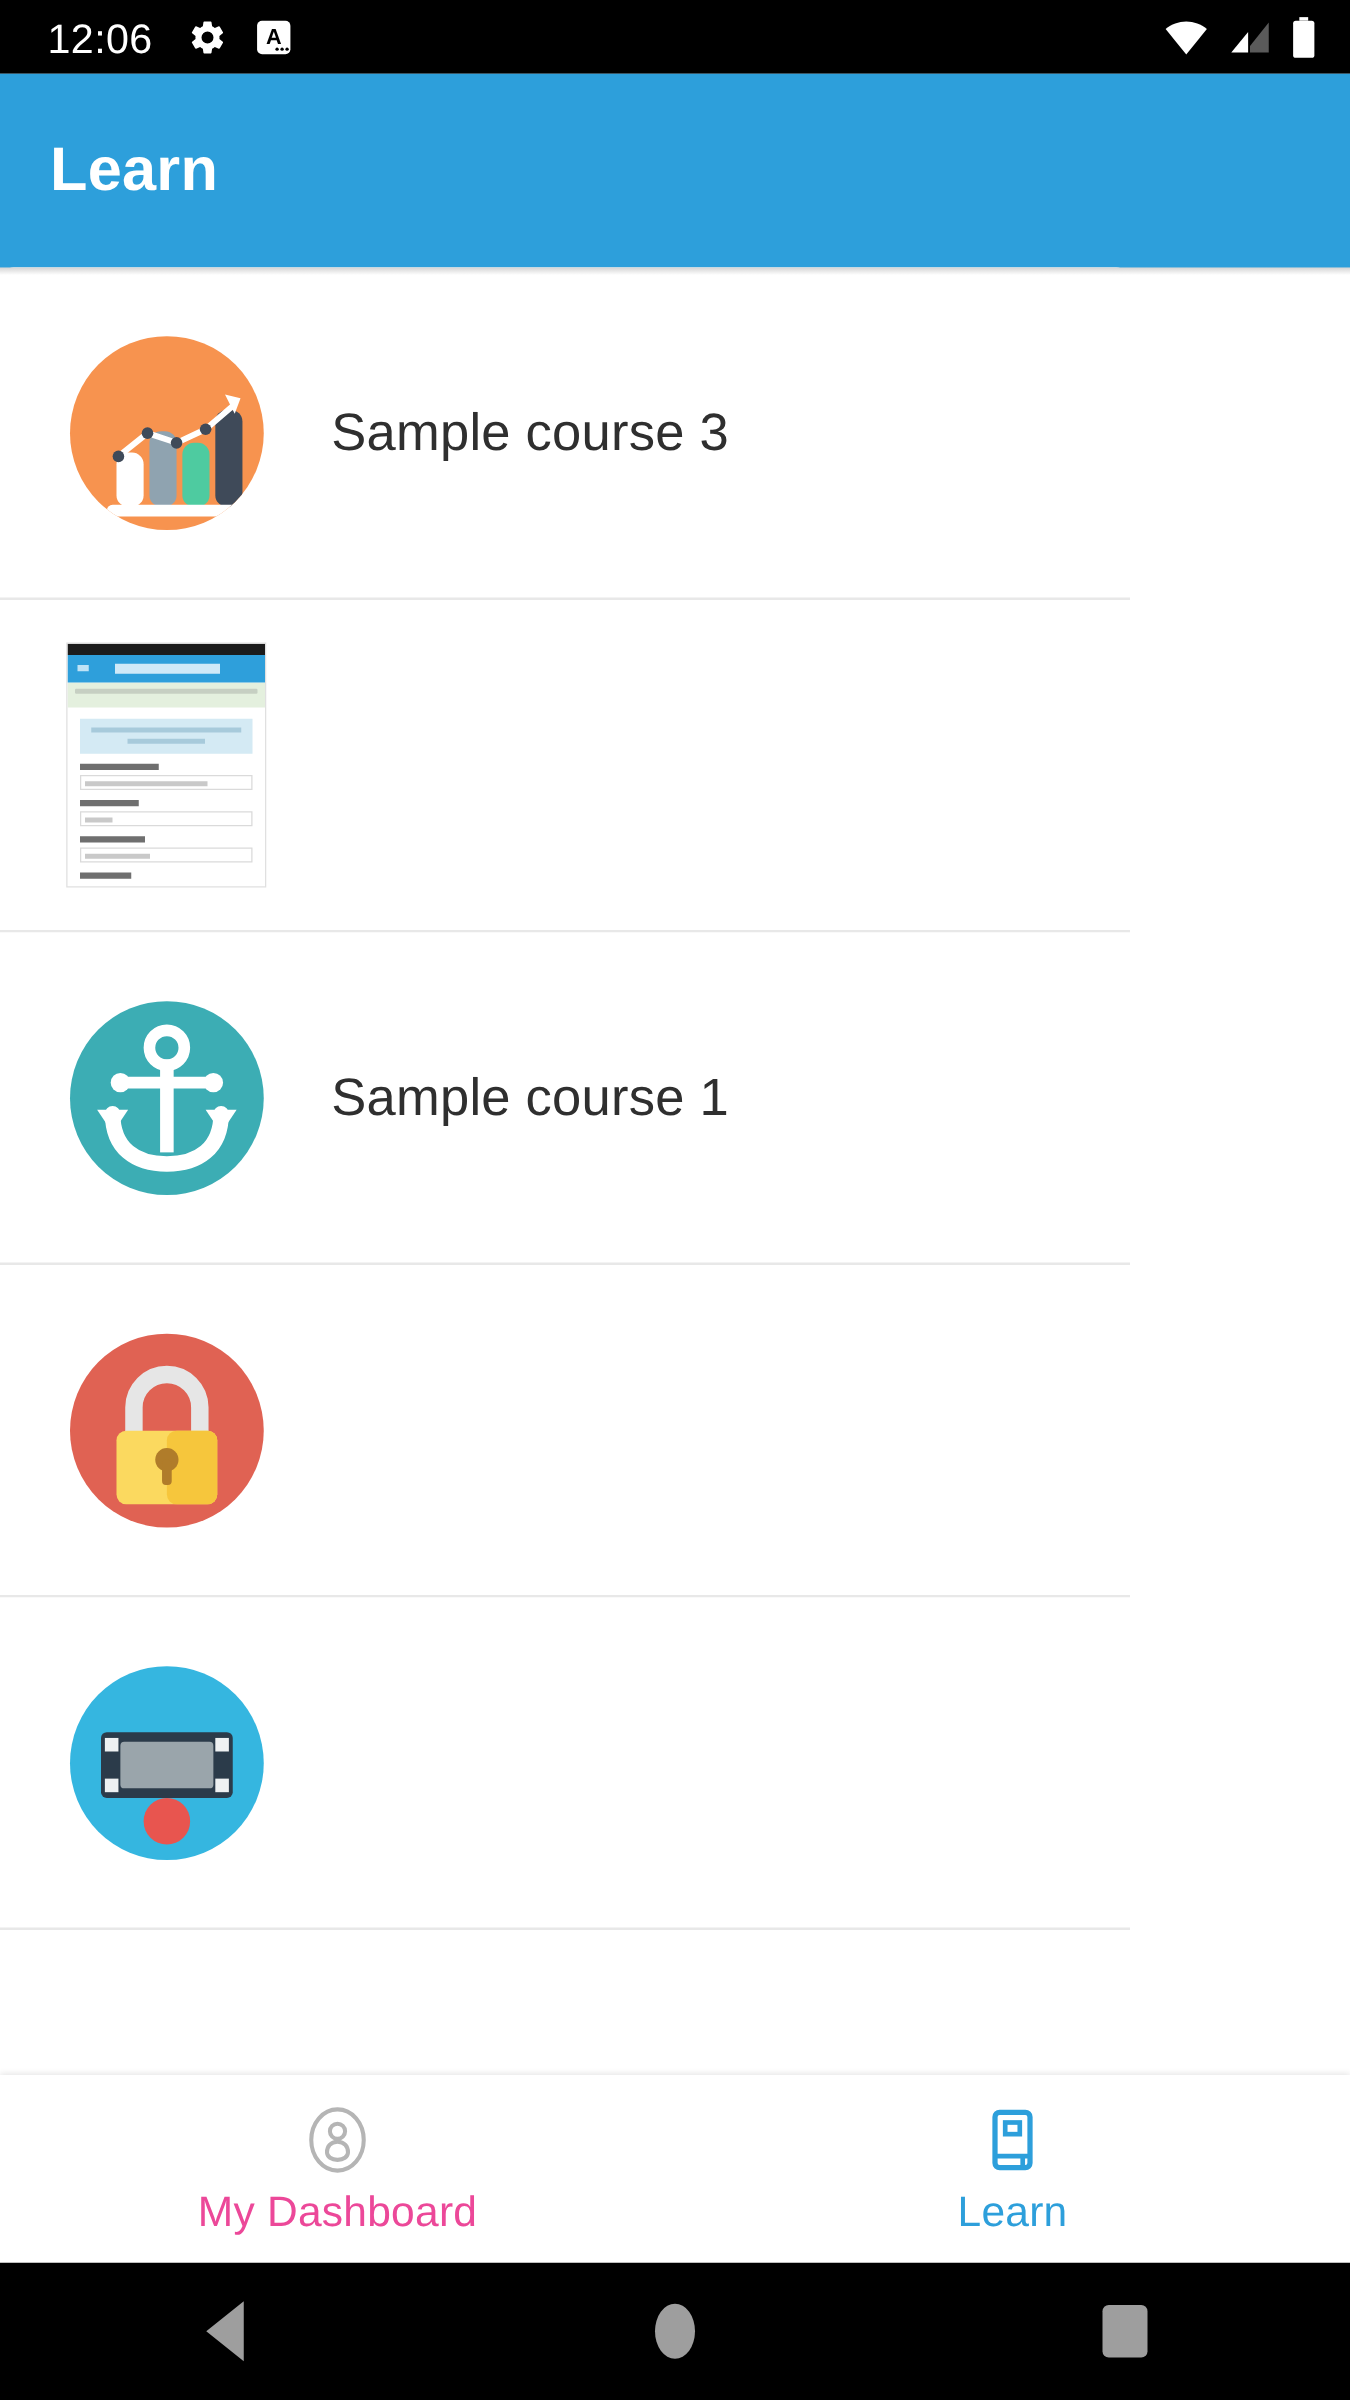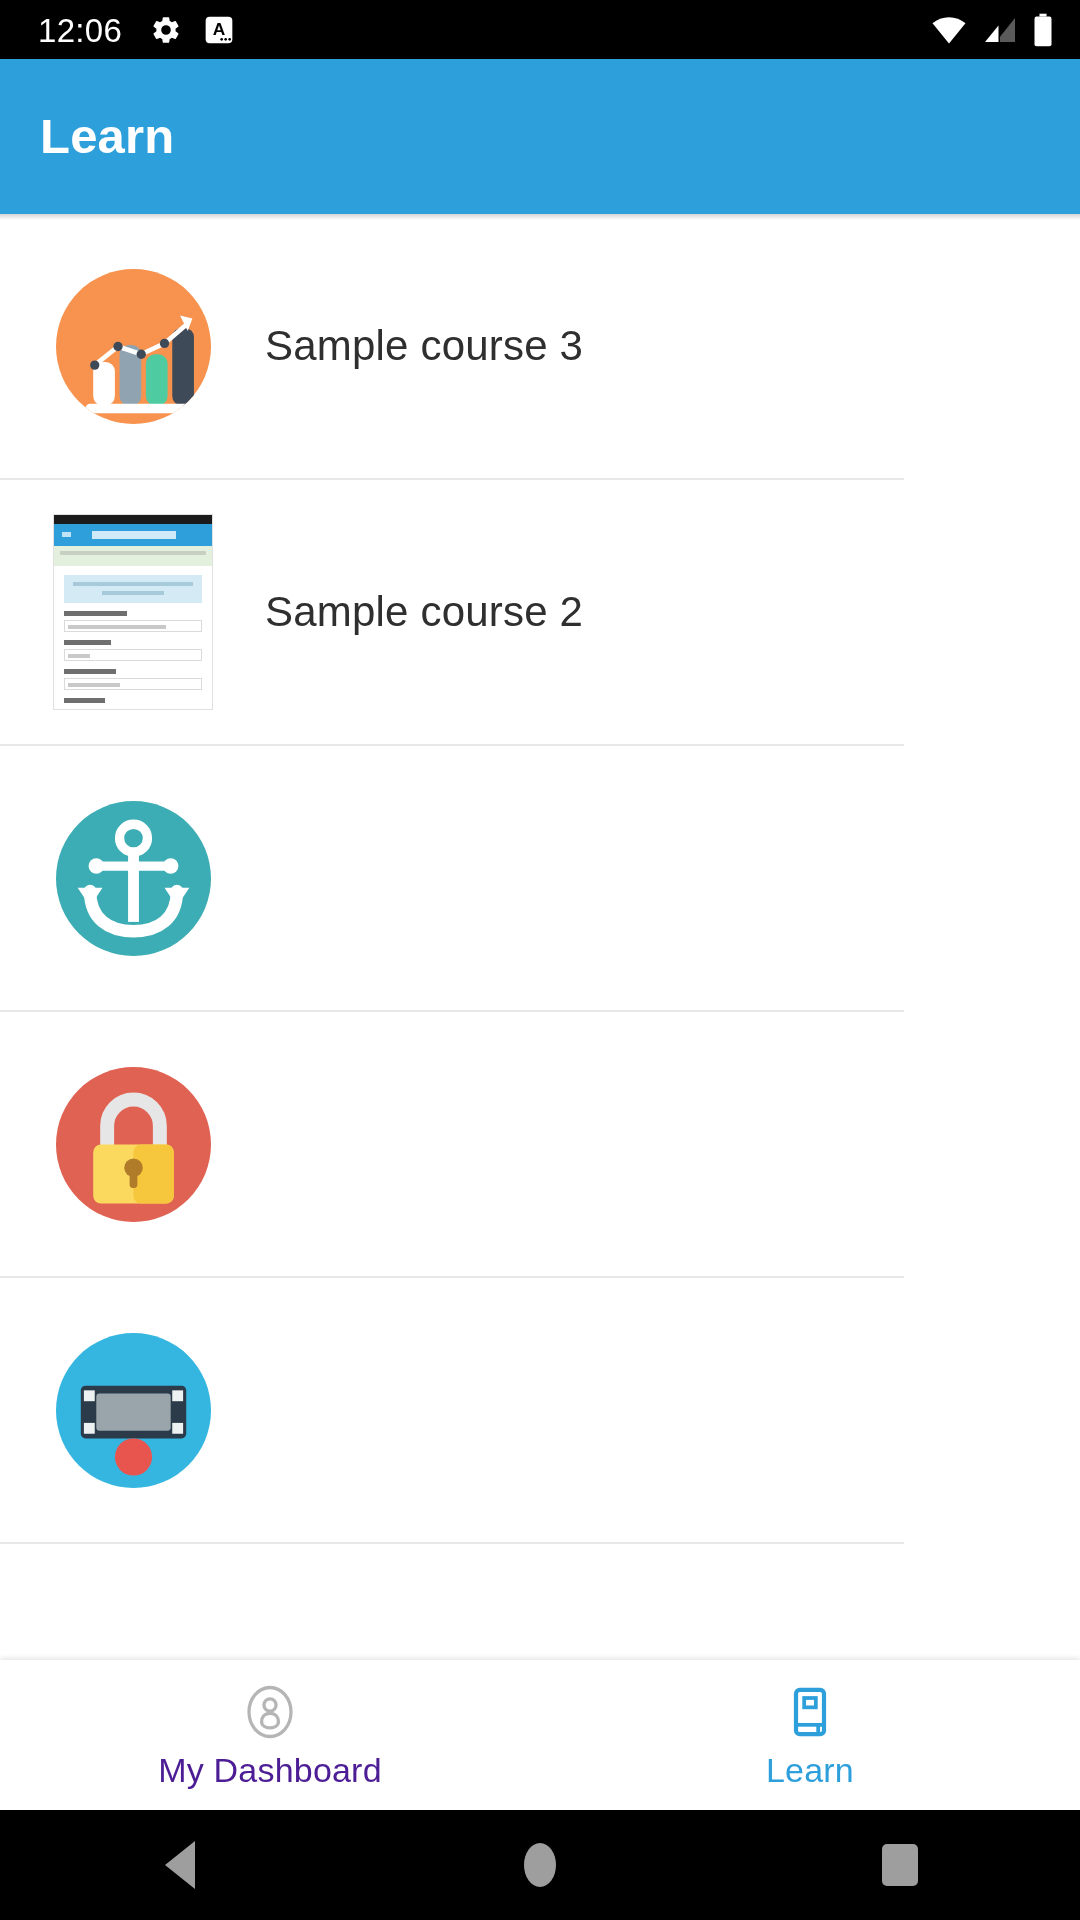--- a/index.html
+++ b/index.html
@@ -109,21 +109,21 @@
     position:absolute; top:1660px; left:0; width:1080px; height:150px;
     background:#ffffff; display:flex;
     box-shadow:0 -2px 5px rgba(0,0,0,0.10);
     z-index:10;
   }
   .nav-item {
     flex:1; display:flex; flex-direction:column;
     align-items:center; justify-content:center; gap:13px;
   }
   .nav-label { font-size:34px; letter-spacing:0.2px; line-height:1; }
-  .nav-item.inactive .nav-label { color:#4c1d95; }
+  .nav-item.inactive .nav-label { color:#ec4899; }
   .nav-item.active .nav-label { color:#2d9fdb; }
   .nav-ic { width:56px; height:56px; display:block; }
 
   
   .sys-nav {
     position:absolute; top:1810px; left:0; width:1080px; height:110px;
     background:#000; display:flex; align-items:center; justify-content:space-around;
   }
   .sys-btn { width:54px; height:54px; display:flex; align-items:center; justify-content:center; }
   .sys-back {
@@ -237,38 +237,38 @@
               <div class="shot-input">
                 <i style="width:38%"></i>
               </div>
             </div>
           <div class="shot-field">
               <div class="shot-label" style="width:30%"></div>
             </div>
 
         </div>
       </div>
-      <div class="course-title">Sample course 2</div>
     </div>
 
     <div class="course-row">
       <div class="course-thumb">
         <div class="circle-icon" style="background:#3cadb4;">
           <svg viewBox="0 0 100 100" width="155" height="155">
             <circle cx="50" cy="24" r="9" fill="none" stroke="#ffffff" stroke-width="6"></circle>
             <rect x="46.5" y="30" width="7" height="48" fill="#ffffff"></rect>
             <rect x="26" y="39" width="48" height="6" rx="3" fill="#ffffff"></rect>
             <circle cx="26" cy="42" r="5" fill="#ffffff"></circle>
             <circle cx="74" cy="42" r="5" fill="#ffffff"></circle>
             <path d="M22 58 C22 76 34 84 50 84 C66 84 78 76 78 58" fill="none" stroke="#ffffff" stroke-width="8" stroke-linecap="round"></path>
             <path d="M14 56 L30 56 L22 68 Z" fill="#ffffff"></path>
             <path d="M70 56 L86 56 L78 68 Z" fill="#ffffff"></path>
           </svg>
         </div>
       </div>
+      <div class="course-title">Sample course 1</div>
     </div>
 
 
     <div class="course-row">
       <div class="course-thumb">
         <div class="circle-icon" style="background:#e06253;">
           <svg viewBox="0 0 100 100" width="155" height="155">
             <path d="M33 52 V38 A17 17 0 0 1 67 38 V52" fill="none" stroke="#e6e6e6" stroke-width="9"></path>
             <rect x="24" y="50" width="52" height="38" rx="5" fill="#fbd95f"></rect>
             <rect x="50" y="50" width="26" height="38" rx="5" fill="#f6c63c"></rect>

